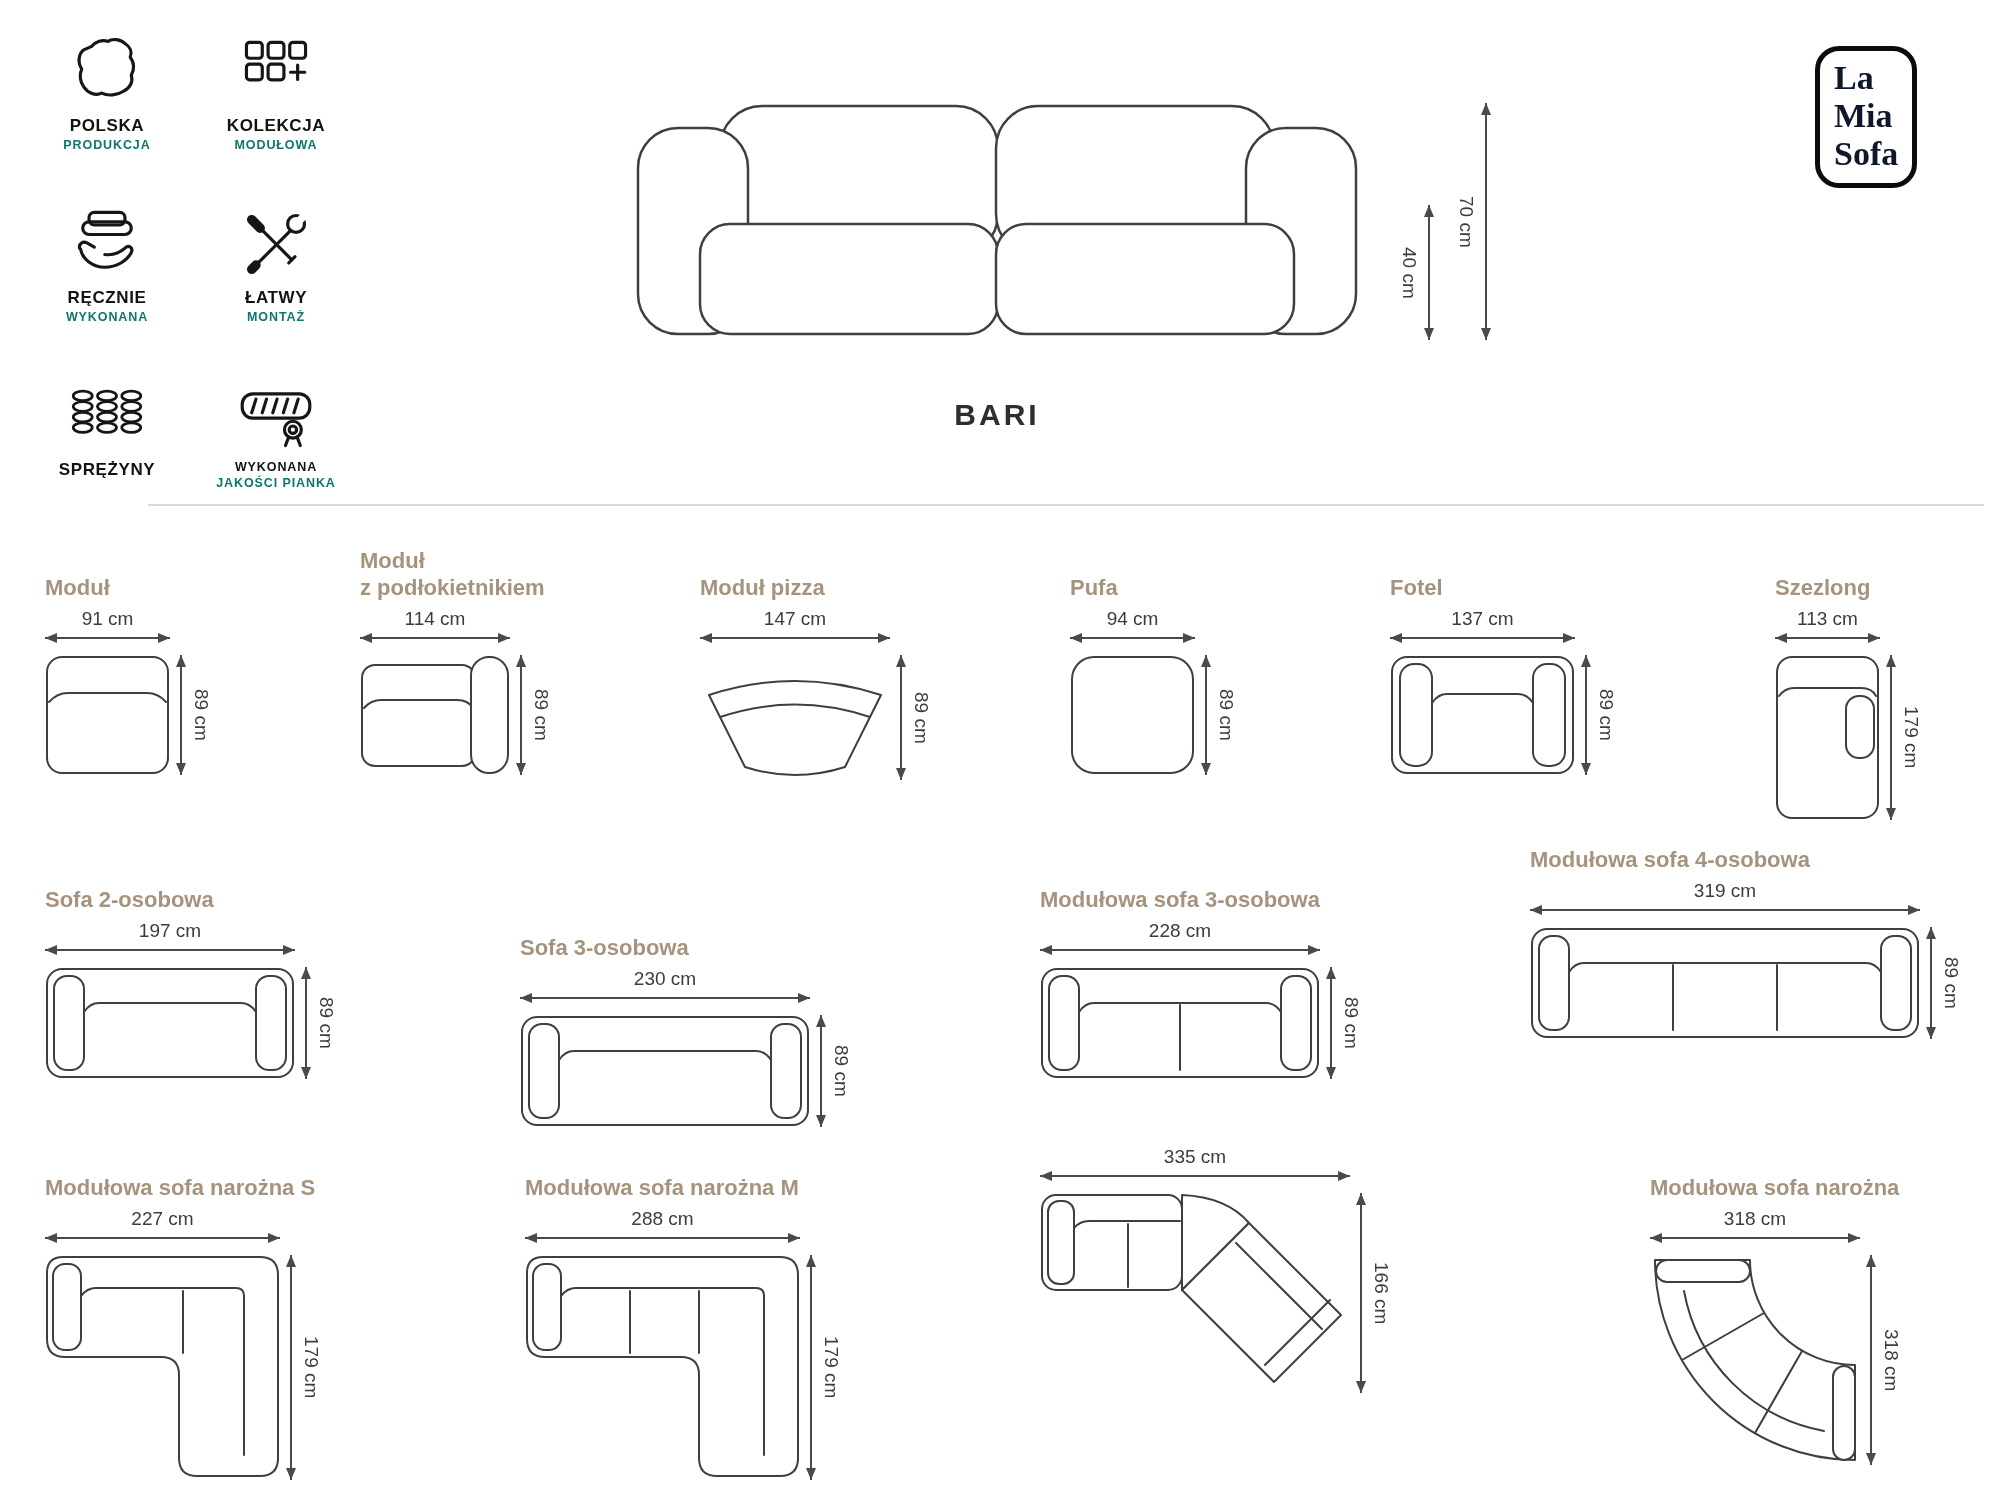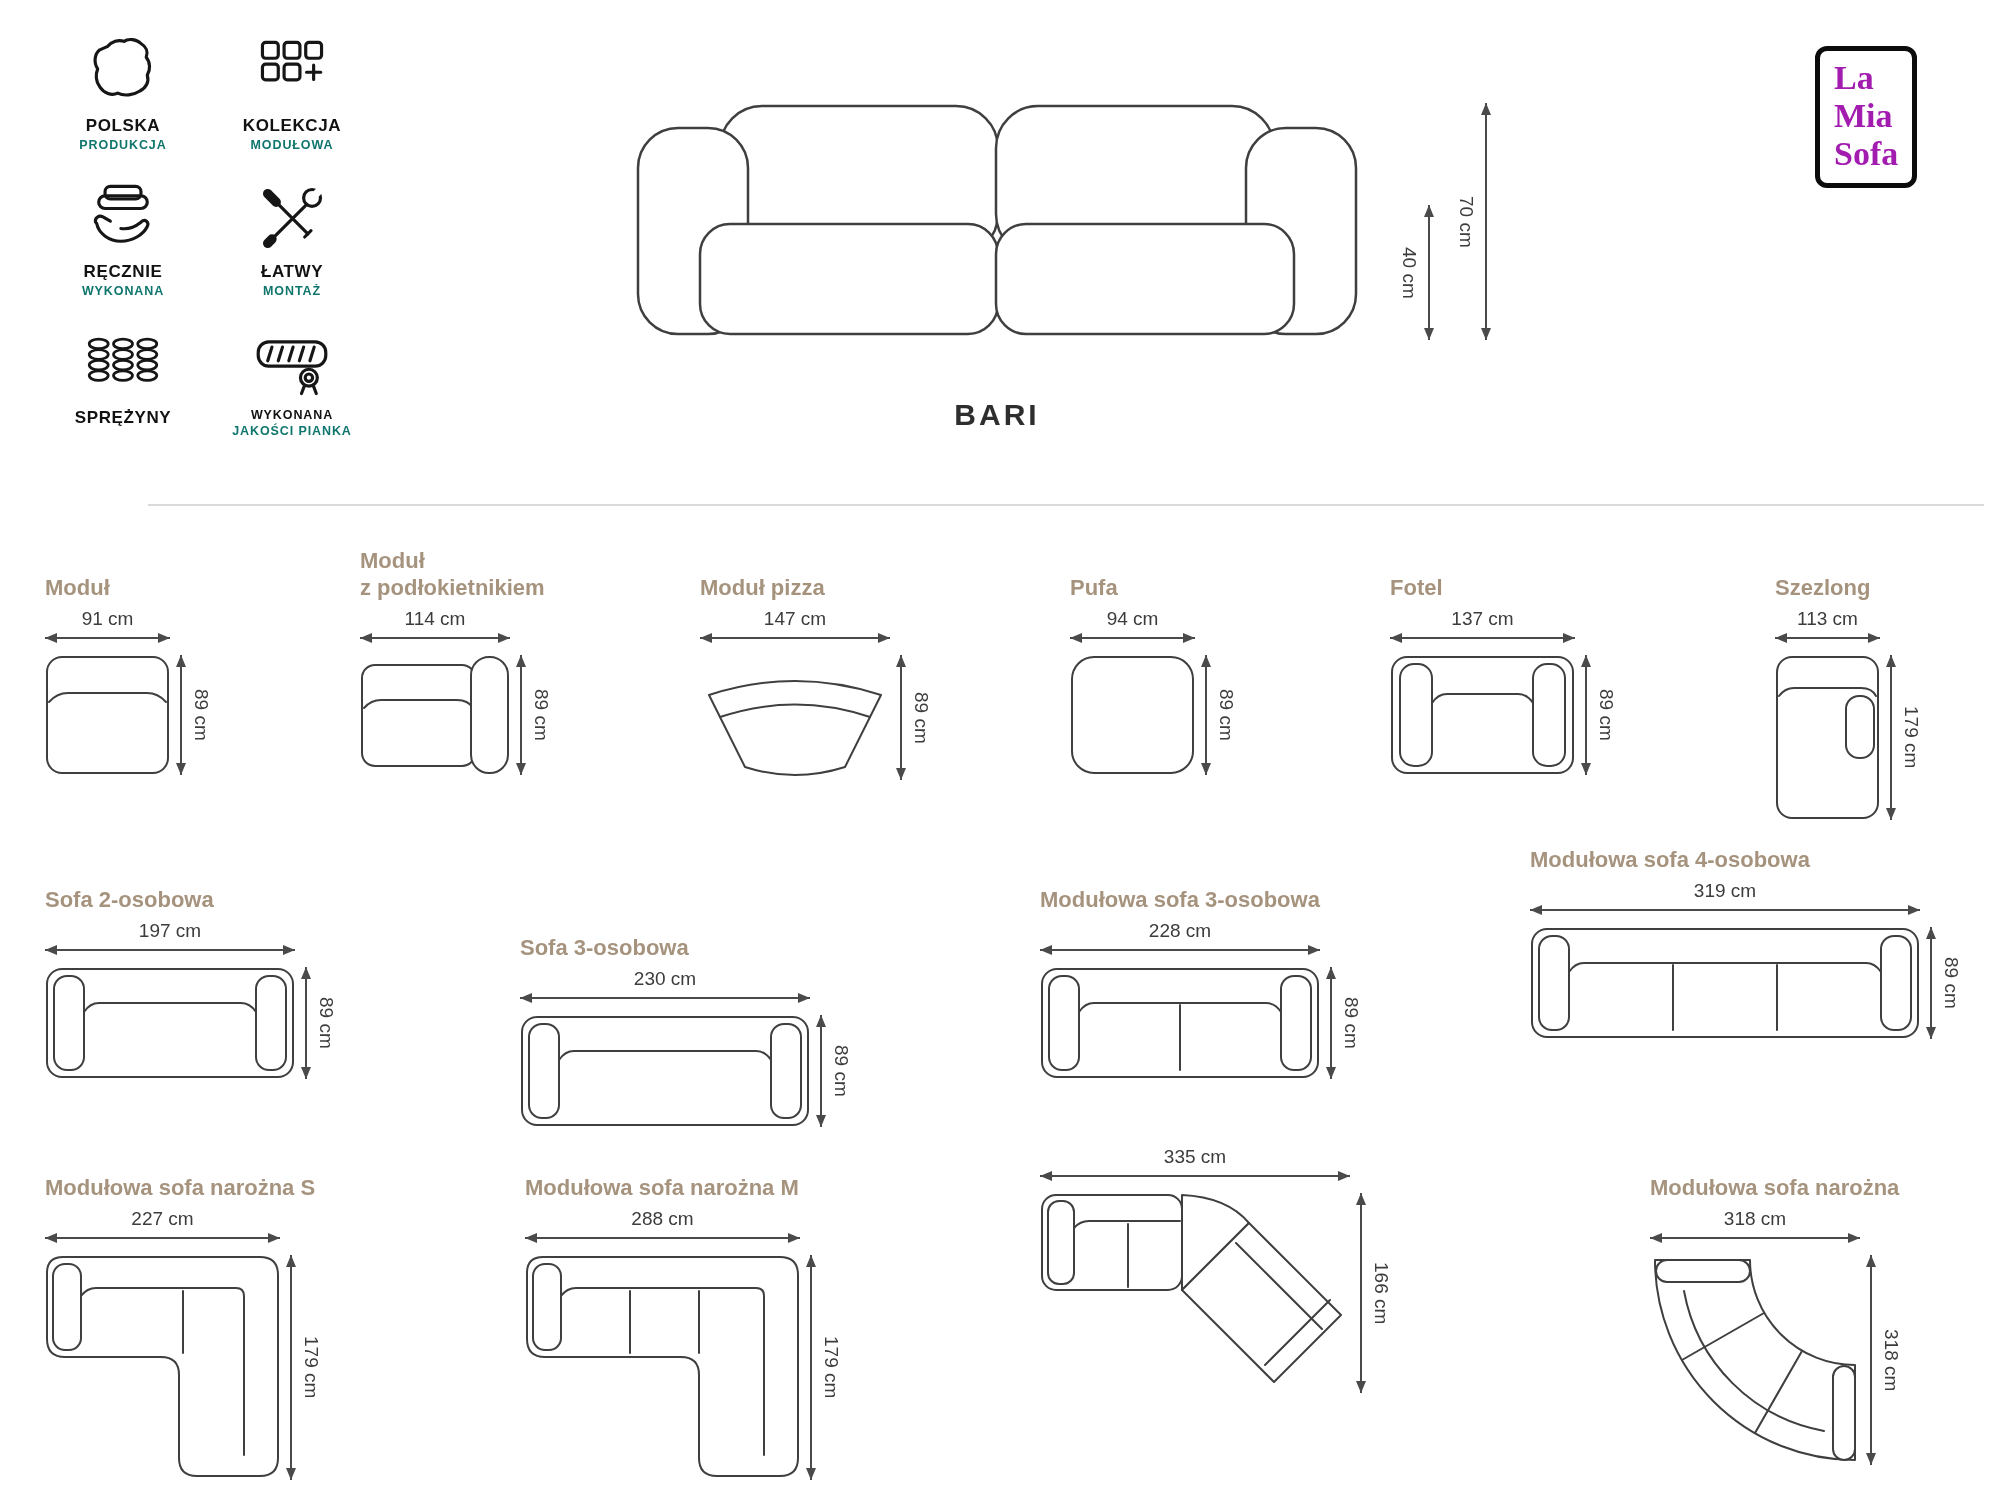--- a/index.html
+++ b/index.html
@@ -6,36 +6,36 @@
   body{background:#fff}
   .sheet{position:relative;width:2000px;height:1500px;background:#ffffff;
          font-family:"Liberation Sans",sans-serif;color:#222;overflow:hidden}
 
   
   svg .s{fill:#fff;stroke:#3f3f3f;stroke-width:2;stroke-linejoin:round;stroke-linecap:round}
   svg .l{fill:none;stroke:#3f3f3f;stroke-width:2;stroke-linejoin:round;stroke-linecap:round}
   svg .li{fill:none;stroke:#161616;stroke-width:3;stroke-linejoin:round;stroke-linecap:round}
 
   
-  .features{position:absolute;left:42px;top:34px;display:grid;
-            grid-template-columns:162px 176px;}
+  .features{position:absolute;left:26px;top:34px;display:grid;
+            grid-template-columns:162px 176px;row-gap:26px}
   .feature{display:flex;flex-direction:column;align-items:center;text-align:center;min-height:146px}
   .feature svg{width:76px;height:76px}
   .f1{margin-top:6px;font-size:17px;font-weight:700;letter-spacing:.6px;color:#121212}
   .f2{font-size:12.5px;font-weight:700;letter-spacing:.9px;color:#0f766e;margin-top:2px;white-space:pre-line}
   .feature.small .f1{font-size:12.5px;letter-spacing:.9px}
 
   
   .hero-sofa{position:absolute;left:632px;top:100px}
   .hero-sofa svg .s{stroke-width:2.5}
   .hero-title{position:absolute;left:632px;top:398px;width:730px;text-align:center;
               font-size:30px;font-weight:700;letter-spacing:3px;color:#2e2e2e}
-  .logo{position:absolute;left:1815px;top:46px;border:5px solid #0c0c0c;border-radius:12px;
+  .logo{position:absolute;left:1815px;top:46px;border:5px solid #0c0c0c;border-radius:24px;
         padding:8px 14px 10px;font-family:"Liberation Serif",serif;font-weight:700;
-        font-size:34px;line-height:1.12;color:#a21caf}
+        font-size:34px;line-height:1.12;color:#0f172a}
   .divider{position:absolute;left:148px;top:504px;width:1836px;height:2px;background:#dadada}
 
   
   .card{position:absolute}
   .card-name{min-height:62px;display:flex;align-items:flex-end;font-size:22px;font-weight:700;
              color:#a6937e;line-height:1.22;white-space:pre-line;margin-bottom:2px}
   .dim-h{display:flex;flex-direction:column;align-items:center;margin:6px 0 16px}
   .dim-h-label{font-size:19px;color:#3c3c3c;margin-bottom:7px}
   .h-arrow{position:relative;width:100%;height:2px;background:#4a4a4a}
   .h-arrow::before{content:"";position:absolute;left:0;top:-4.5px;width:0;height:0;

